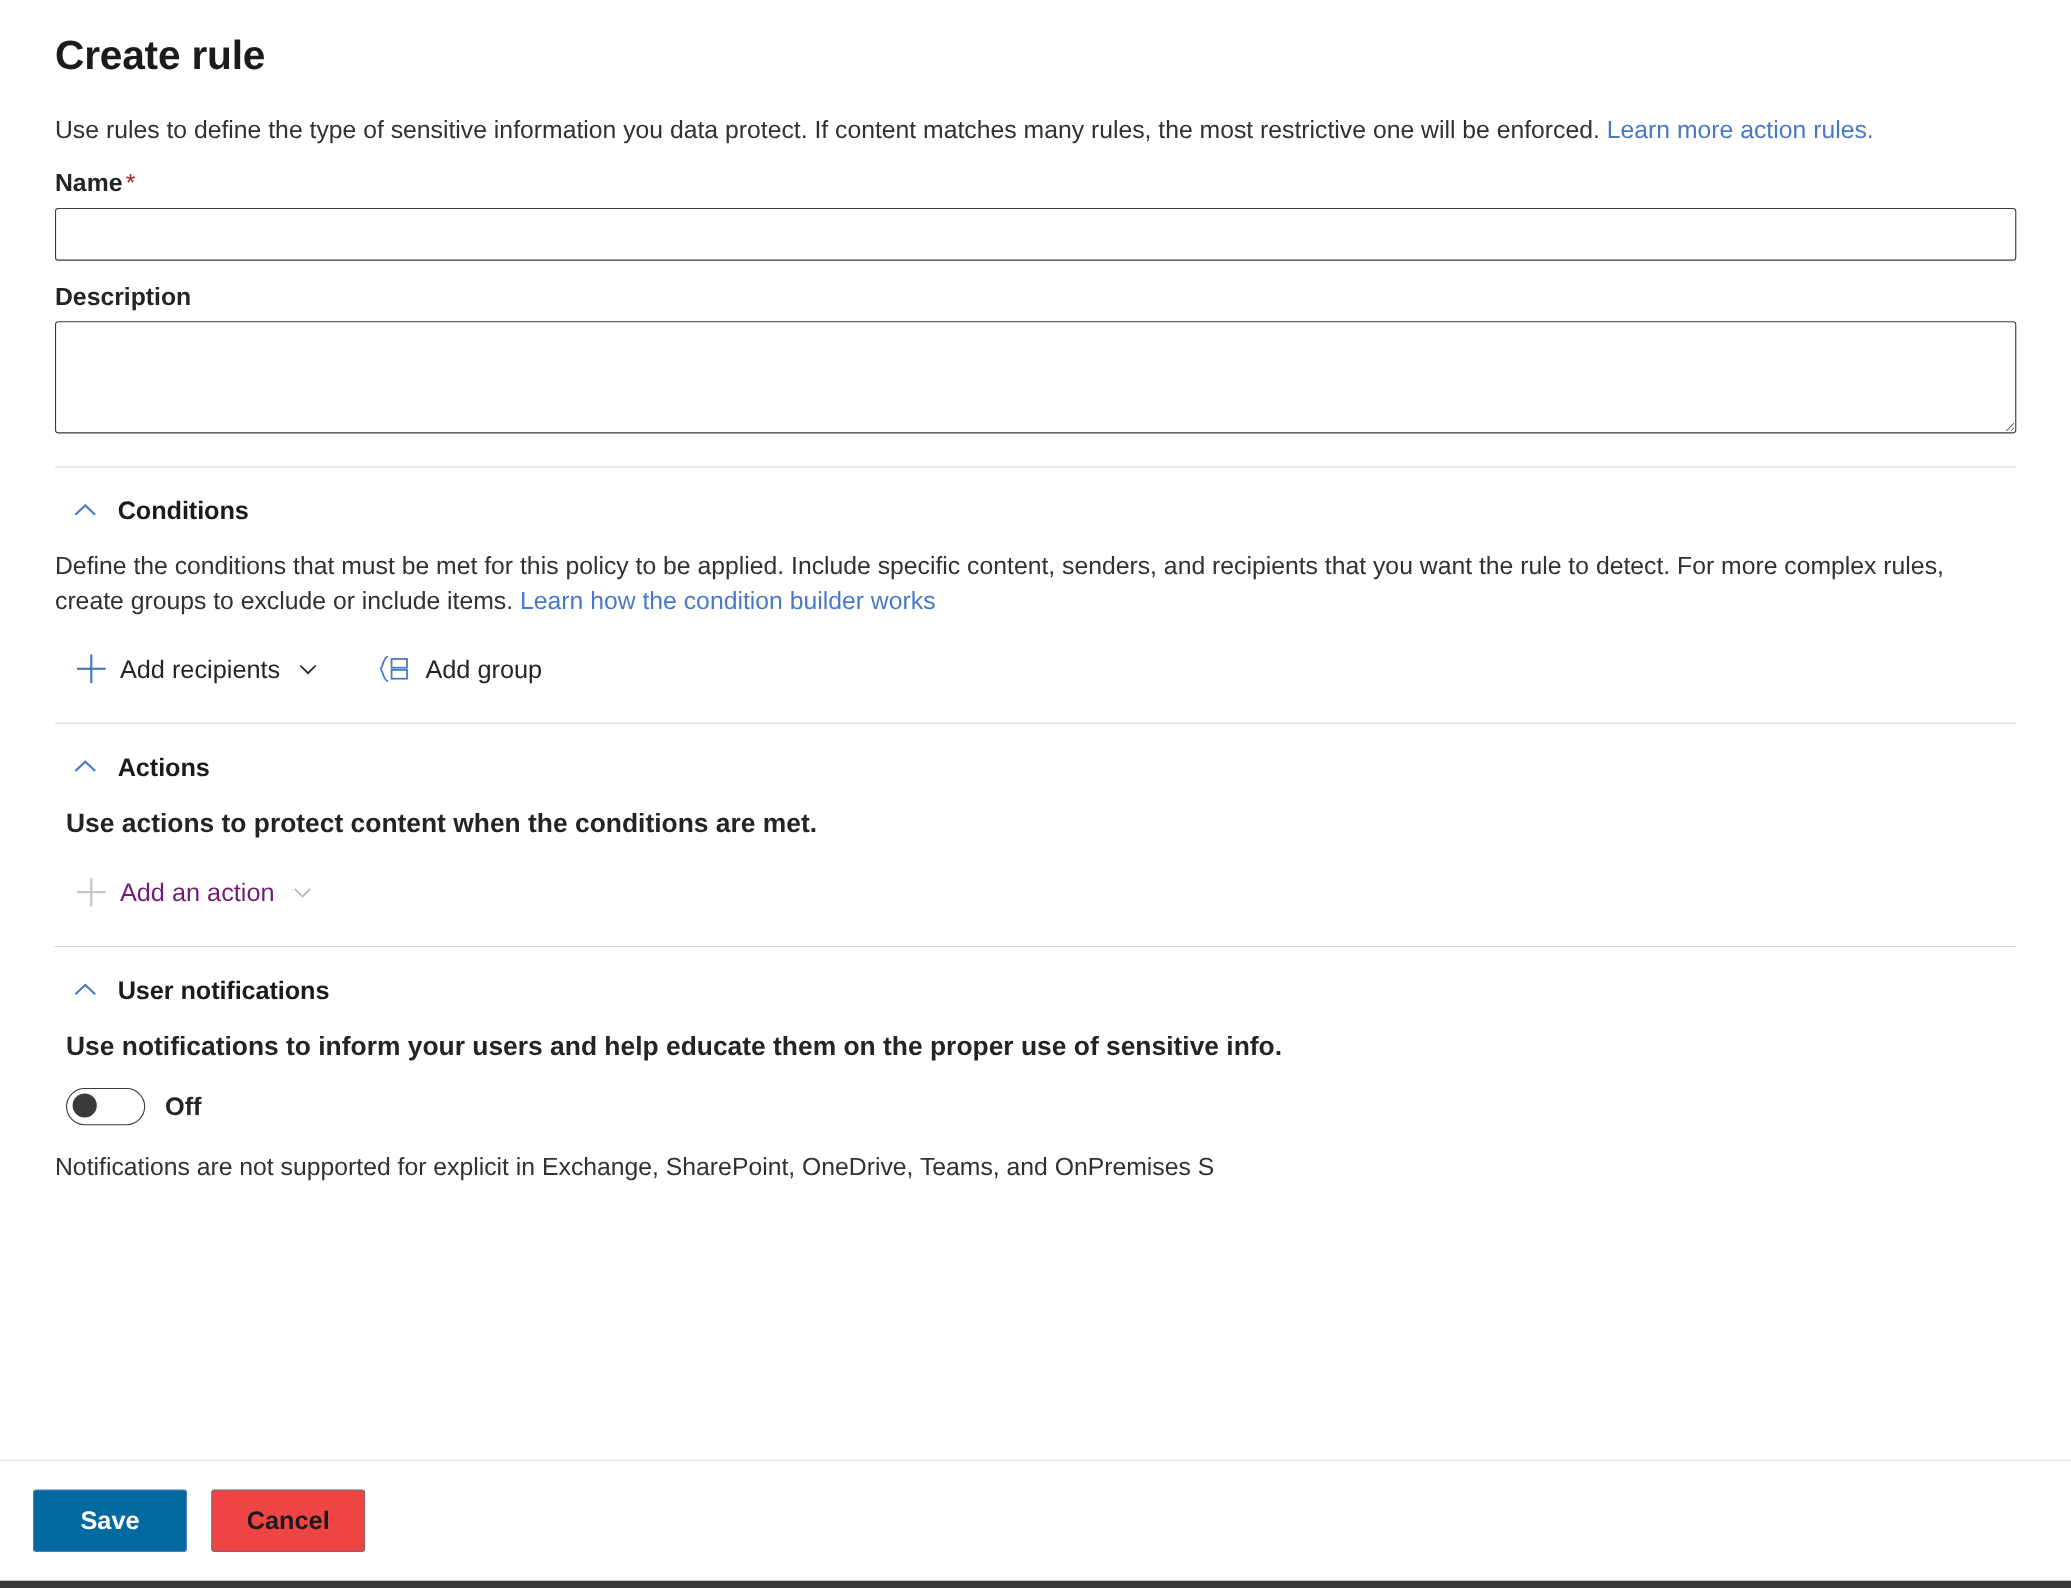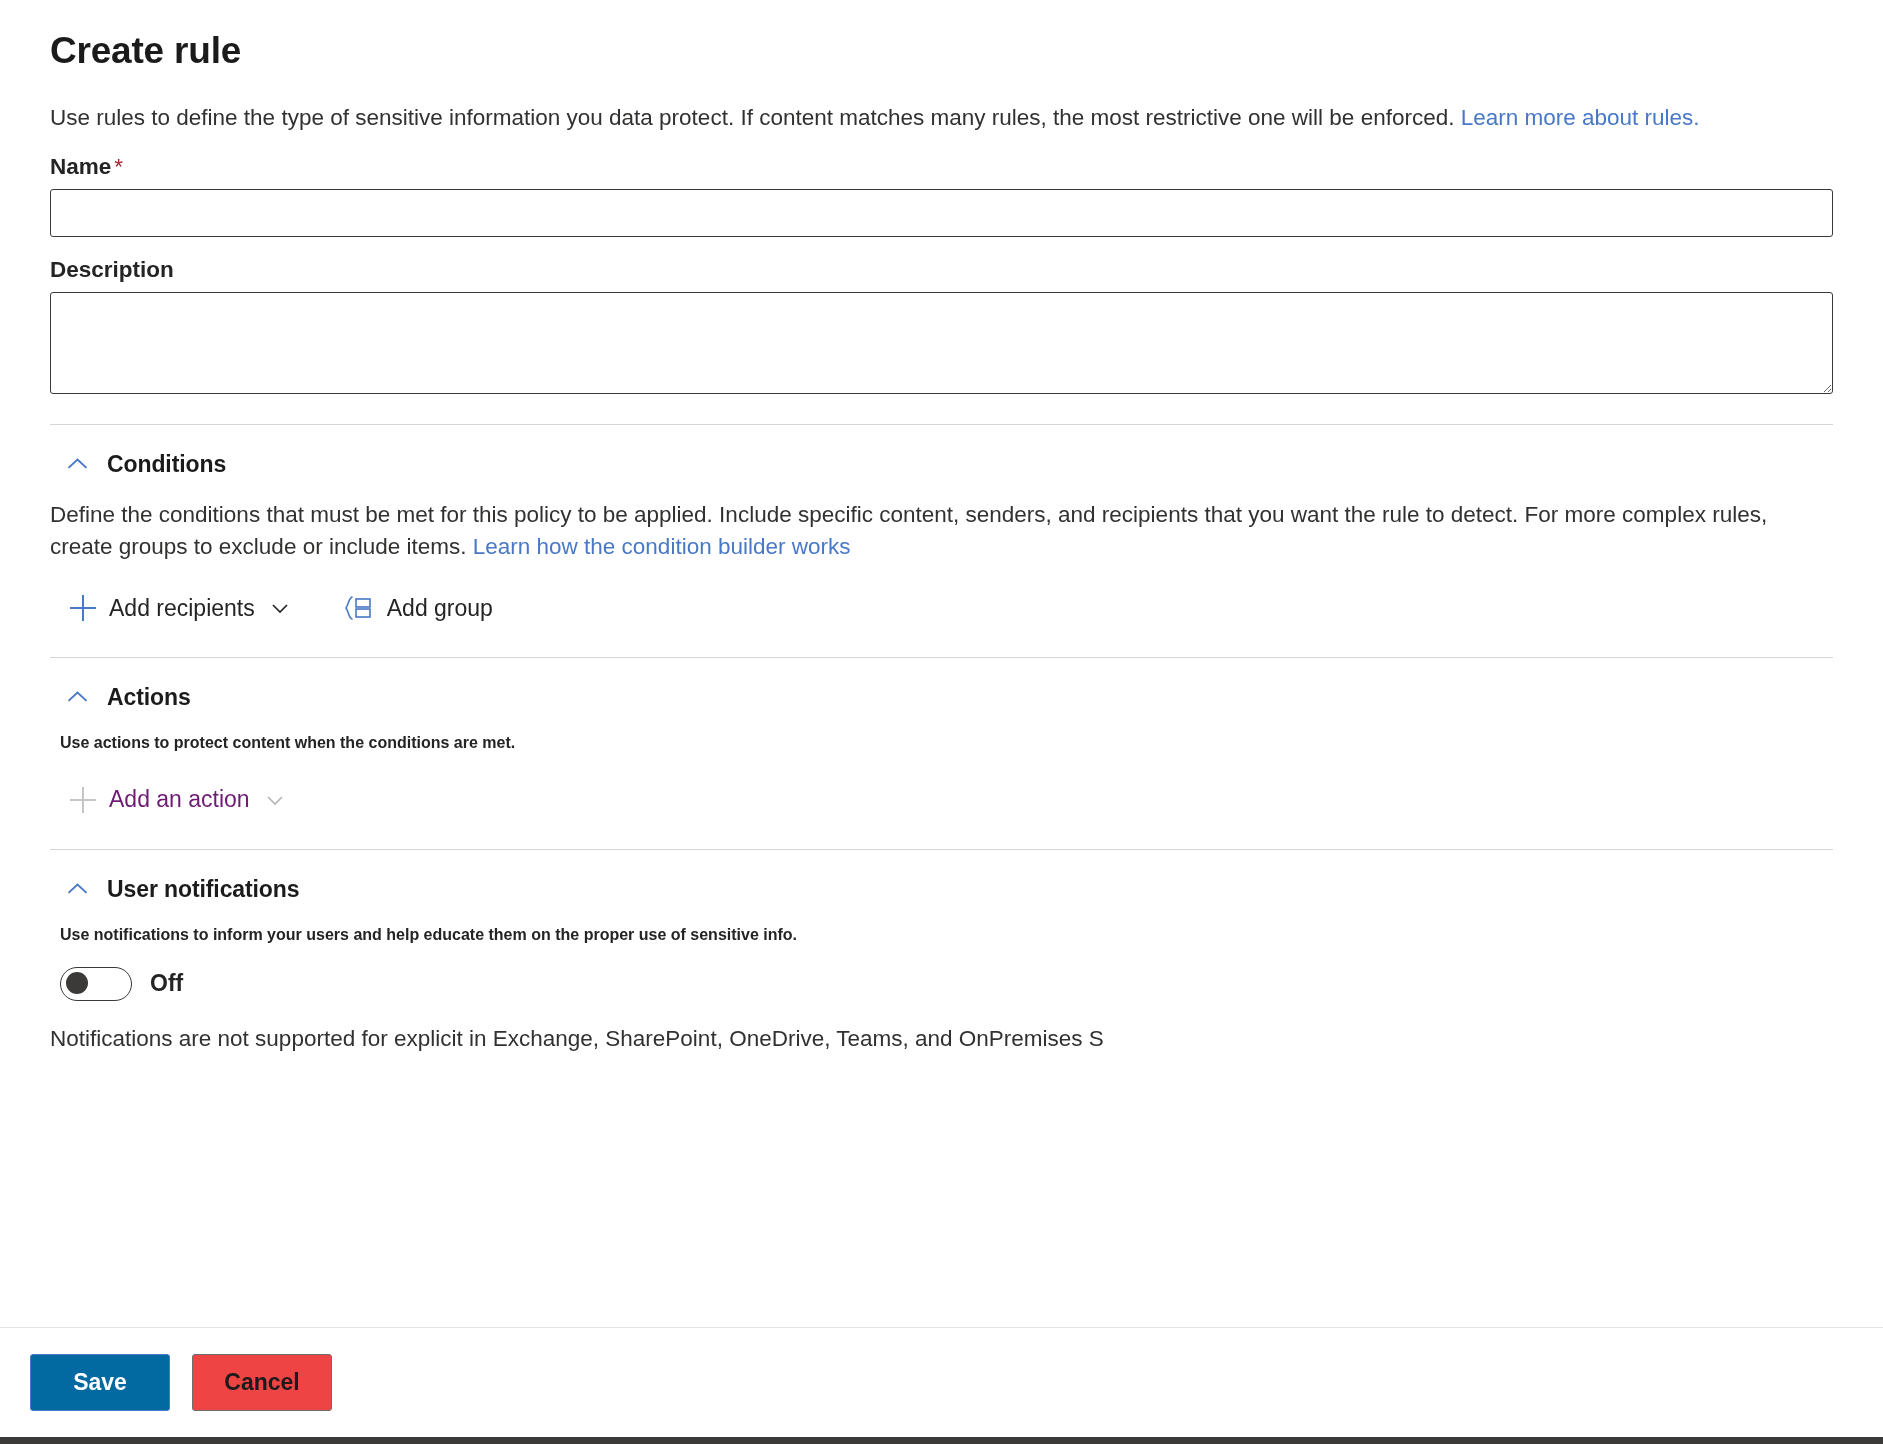--- a/index.html
+++ b/index.html
@@ -132,21 +132,21 @@
     font-size: 22.5px;
     line-height: 1.42;
     color: #323130;
     margin: 21px 0 0 0;
     max-width: 1760px;
   }
   .section-desc.bold {
     font-weight: bold;
     color: #242424;
     margin-left: 10px;
-    font-size: 16px;
+    font-size: 24px;
   }
 
   .cmd-row {
     display: flex;
     align-items: center;
     gap: 44px;
     margin: 26px 0 0 16px;
   }
 
   .cmd-btn {
@@ -278,21 +278,21 @@
 </style>
 </head>
 <body>
 
 <div class="panel">
 
   <div class="panel-body">
 
     <h1 class="page-title">Create rule</h1>
 
-    <p class="intro"><span>Use rules to define the type of sensitive information you data protect. If content matches many rules, the most restrictive one will be enforced. </span><a class="link" href="#">Learn more about rules.</a></p>
+    <p class="intro"><span>Use rules to define the type of sensitive information you data protect. If content matches many rules, the most restrictive one will be enforced. </span><a class="link" href="#">Learn more action rules.</a></p>
 
     <label class="field-label"><span>Name</span><span class="req-star">*</span></label>
     <input class="text-input" type="text" placeholder="" style="">
 
     <label class="field-label">Description</label>
     <textarea class="text-area" placeholder="" style=""></textarea>
 
     <div class="divider"></div>
 
     <div class="section-head">

